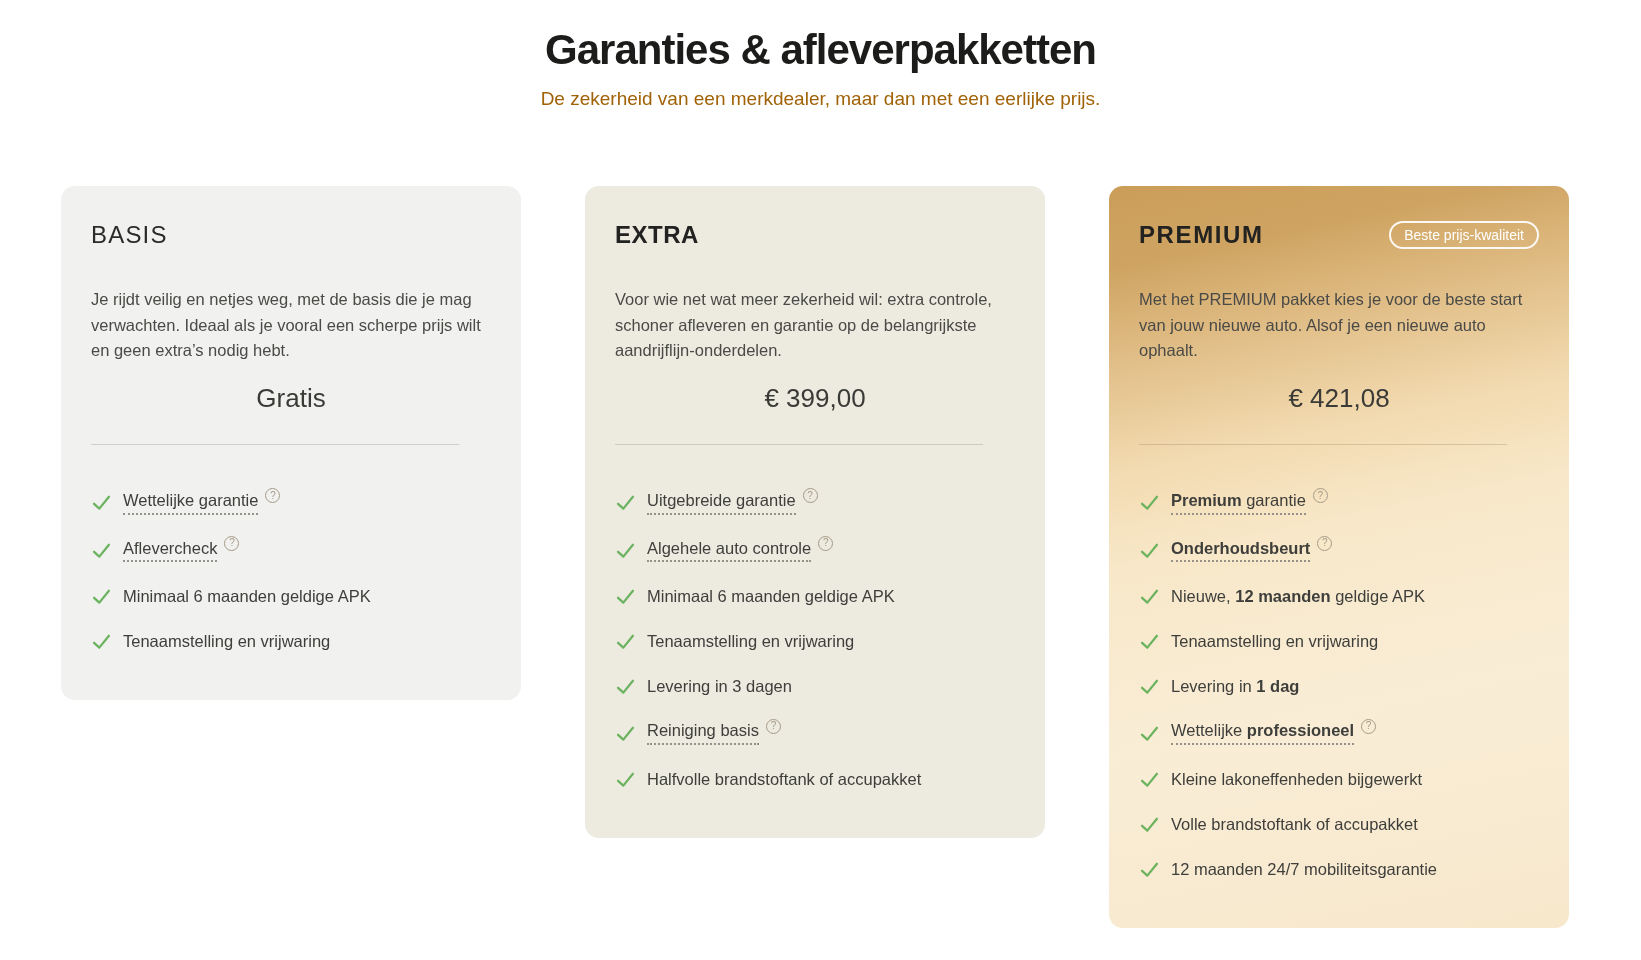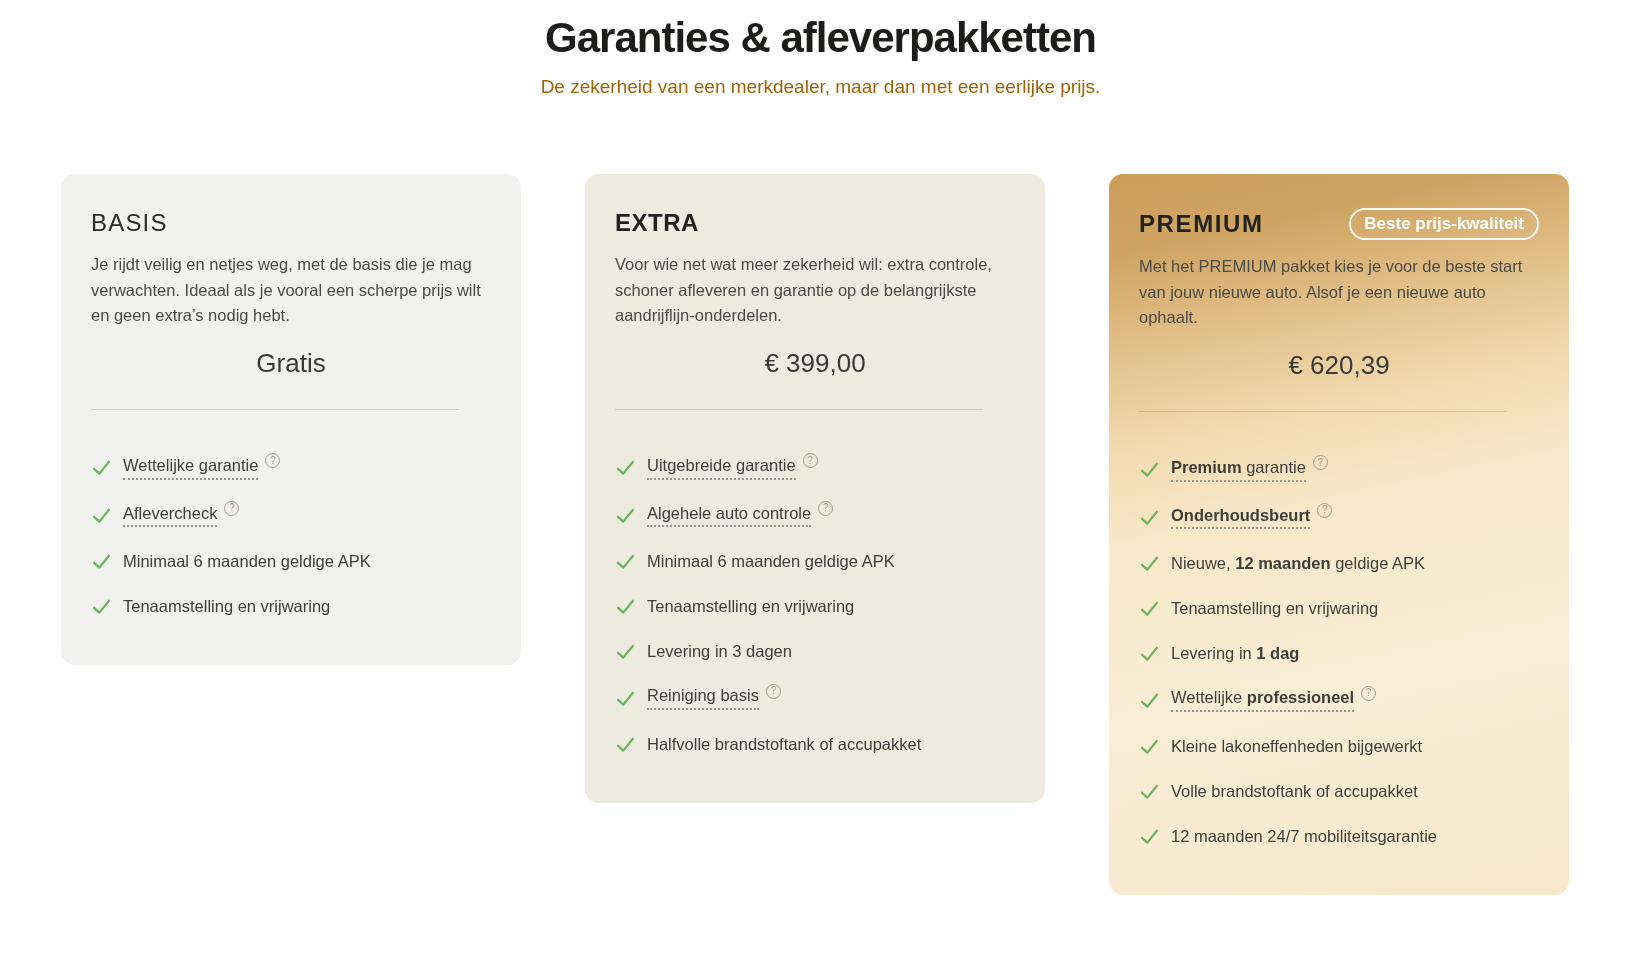--- a/index.html
+++ b/index.html
@@ -1,40 +1,40 @@
 <!DOCTYPE html>
 <html><head>
 <meta charset="utf-8">
 <style>
   * { margin:0; padding:0; box-sizing:border-box; }
   html,body { width:1641px; height:960px; background:#ffffff; overflow:hidden;
     font-family:"Liberation Sans","DejaVu Sans",sans-serif; color:#1d1d1b; }
-  .page { width:1641px; height:960px; padding-top:16px; }
+  .page { width:1641px; height:960px; padding-top:28px; }
 
   .header { text-align:center; }
   .page-title { font-size:42px; font-weight:bold; letter-spacing:-1px; color:#1c1c1a; line-height:1.05; }
   .page-subtitle { font-size:19px; color:#a16207; margin-top:16px; }
 
   .cards { display:grid; grid-template-columns:repeat(3,460px); gap:64px;
     padding-left:61px; margin-top:76px; align-items:start; }
 
   .card { border-radius:14px; padding:34px 30px 48px 30px; }
   .card--basis { background:#f1f1f0; }
   .card--extra { background:#edeae0; }
   .card--premium { background:linear-gradient(168deg,
       #cb9d59 0%, #cfa462 10%, #e2c08a 22%, #f2dab0 34%,
       #f8e8c9 46%, #f9edd6 68%, #f7e8cc 100%); }
 
-  .card-head { display:flex; justify-content:space-between; align-items:center; margin-bottom:14px; min-height:30px; }
+  .card-head { display:flex; justify-content:space-between; align-items:center; margin-bottom:37px; min-height:30px; }
   .card-title { font-size:24px; font-weight:bold; letter-spacing:0.5px; color:#222220; }
   .card--basis .card-title { font-weight:normal; letter-spacing:1.2px; color:#2b2b29; }
   .card--premium .card-title { letter-spacing:1.6px; }
 
-  .badge { border:2px solid rgba(255,255,255,0.92); color:#ffffff; font-weight:bold;
-    font-size:17px; border-radius:17px; padding:4px 13px; white-space:nowrap; }
+  .badge { border:2px solid rgba(255,255,255,0.92); color:#ffffff; font-weight:normal;
+    font-size:14px; border-radius:17px; padding:4px 13px; white-space:nowrap; }
 
   .card-desc { font-size:16.5px; line-height:1.55; color:#4a4a47; margin-bottom:19px; max-width:402px; }
   .card-price { font-size:26px; color:#3a3a37; margin-bottom:30px;text-align:center; }
 
   .divider { border:none; border-top:1px solid rgba(70,62,40,0.18); width:92%; margin:0 0 46px 0; }
 
   .features { display:flex; flex-direction:column; gap:24px; }
   .feature { display:flex; align-items:center; font-size:16.5px; color:#3e3e3b; line-height:1.2; }
   .check { width:21px; height:21px; flex:0 0 21px; margin-right:11px; }
   .feature-text { display:inline-block; }
@@ -145,21 +145,21 @@
             <span class="feature-text"><span>Halfvolle brandstoftank of accupakket</span></span>
           </div>
         </div>
   </section>
       <section class="card card--premium">
     <div class="card-head">
       <h2 class="card-title">PREMIUM</h2>
       <span class="badge">Beste prijs-kwaliteit</span>
     </div>
     <p class="card-desc">Met het PREMIUM pakket kies je voor de beste start van jouw nieuwe auto. Alsof je een nieuwe auto ophaalt.</p>
-    <div class="card-price">€ 620,39</div>
+    <div class="card-price">€ 421,08</div>
     <hr class="divider">
     <div class="features">
           <div class="feature">
             <svg class="check" viewBox="0 0 24 24">
               <path d="M3.5 13.5 L9.5 19 L20.5 5.5" fill="none" stroke="#6cb35f" stroke-width="2.6" stroke-linecap="round" stroke-linejoin="round"></path>
             </svg>
             <span class="feature-text dotted"><span class="bold">Premium</span><span> garantie</span></span>
             <span class="help">?</span>
           </div>
           <div class="feature">

